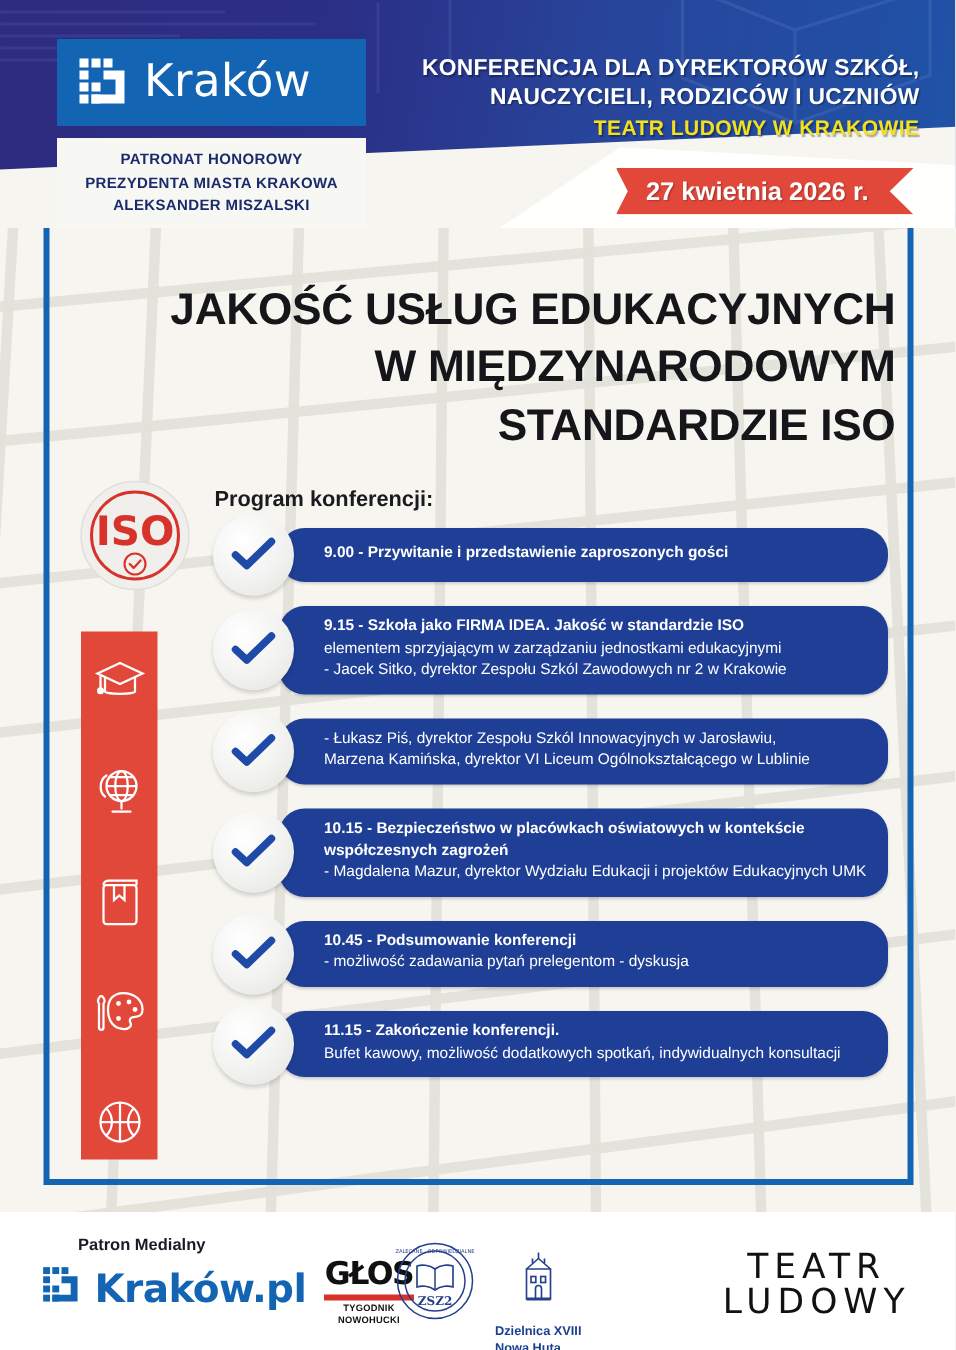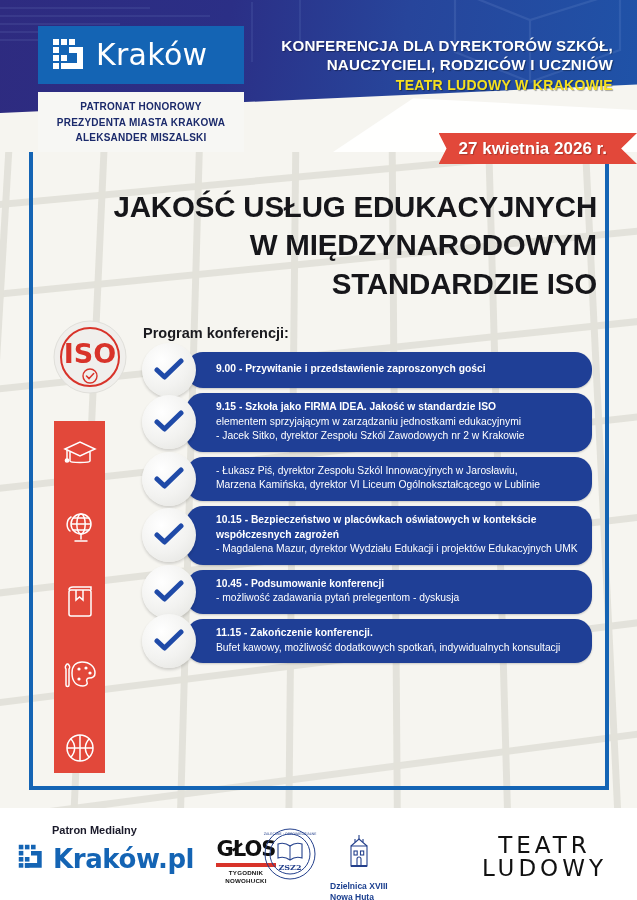--- a/index.html
+++ b/index.html
@@ -35,21 +35,21 @@
      font-family:"DejaVu Sans", sans-serif;line-height:1;}
   .patronat{position:absolute;left:38px;top:92px;width:206px;background:#f7f7f4;
      text-align:center;padding:7px 4px 8px;box-sizing:border-box;}
   .patronat div{color:#1b2a6b;font-size:10px;font-weight:700;letter-spacing:.25px;line-height:1.55;}
 
   .hdr-right{position:absolute;right:24px;top:36px;width:370px;text-align:right;}
   .hdr-l1{color:#fff;font-size:15.2px;font-weight:700;letter-spacing:.2px;line-height:1.28;
      text-shadow:1px 1px 1px rgba(0,0,0,.35);}
   .hdr-l2{color:#f5e01e;font-size:14px;font-weight:700;letter-spacing:.3px;margin-top:2px;
      text-shadow:1px 1px 1px rgba(0,0,0,.35);}
-  .ribbon-wrap{position:absolute;right:0;top:112px;z-index:5;margin-top:21px;}
+  .ribbon-wrap{position:absolute;right:28px;top:112px;z-index:5;}
   .ribbon-in{background:#e2483a;height:31px;display:flex;align-items:center;
      padding:0 30px 0 20px;
      clip-path:polygon(0 0, 100% 0, 92% 50%, 100% 100%, 0 100%, 4% 50%);}
   .ribbon-txt{color:#fff;font-size:17px;font-weight:700;white-space:nowrap;
      text-shadow:1px 1px 1px rgba(0,0,0,.25);}
 
   
   .frame{position:absolute;left:29px;top:38px;width:580px;height:752px;
      border:4px solid #1464b4;box-sizing:border-box;z-index:2;pointer-events:none;}
 
@@ -64,37 +64,37 @@
   .prog-head{position:absolute;left:143px;top:325px;color:#1a1a1f;font-size:14.5px;
      font-weight:700;z-index:4;}
 
   
   .rail{position:absolute;left:54px;top:421px;width:51px;height:352px;background:#e2483a;z-index:4;
      display:flex;flex-direction:column;align-items:center;}
   .rail-ic{width:38px;height:38px;display:flex;align-items:center;justify-content:center;}
 
   
   .plist{position:absolute;left:142px;top:352px;width:450px;z-index:5;}
-  .pitem{position:relative;margin-bottom:5px;}
+  .pitem{position:relative;margin-bottom:16px;}
   .pbubble{position:relative;background:#1f3f96;border-radius:17px 17px 17px 17px;
      margin-left:44px;padding:7px 14px 8px 30px;box-sizing:border-box;min-height:34px;
      display:flex;flex-direction:column;justify-content:center;
      box-shadow:0 1px 2px rgba(0,0,0,.18);}
   .ptext{color:#ffffff;font-size:10.3px;line-height:1.42;}
   .ptext b{font-weight:700;}
   .pcheck{position:absolute;left:0;top:50%;transform:translateY(-50%);
      width:54px;height:54px;border-radius:50%;
      background:radial-gradient(circle at 36% 32%,#ffffff 0%,#f2f2f0 55%,#e2e2de 100%);
      box-shadow:0 2px 3px rgba(0,0,0,.16);
      display:flex;align-items:center;justify-content:center;z-index:2;}
 
   
   .footer{position:absolute;left:0;bottom:0;width:637px;height:92px;background:#fff;z-index:6;}
   .patron-med{position:absolute;left:52px;top:16px;color:#1a1a2a;font-size:11px;font-weight:700;}
-  .kpl{position:absolute;left:18px;top:36px;display:flex;align-items:center;gap:9px;}
+  .kpl{position:absolute;left:28px;top:36px;display:flex;align-items:center;gap:9px;}
   .kpl-word{color:#1464b4;font-size:26px;font-weight:700;font-family:"DejaVu Sans", sans-serif;
      letter-spacing:-.4px;line-height:1;}
   .glos{position:absolute;left:216px;top:32px;width:60px;text-align:center;}
   .glos-t{font-size:21px;font-weight:700;color:#101010;letter-spacing:-1px;line-height:.95;
      font-family:"DejaVu Sans", sans-serif;}
   .glos-bar{height:4px;background:#d8332a;margin:3px 0 2px;}
   .glos-s{font-size:6.2px;font-weight:700;color:#101010;line-height:1.35;letter-spacing:.2px;}
   .zsz{position:absolute;left:262px;top:826px;}
   .dzielnica{position:absolute;left:330px;top:832px;display:flex;align-items:center;gap:7px;flex-direction:column;}
   .dz-txt{color:#1b3f8f;font-size:8.5px;font-weight:700;line-height:1.35;}

